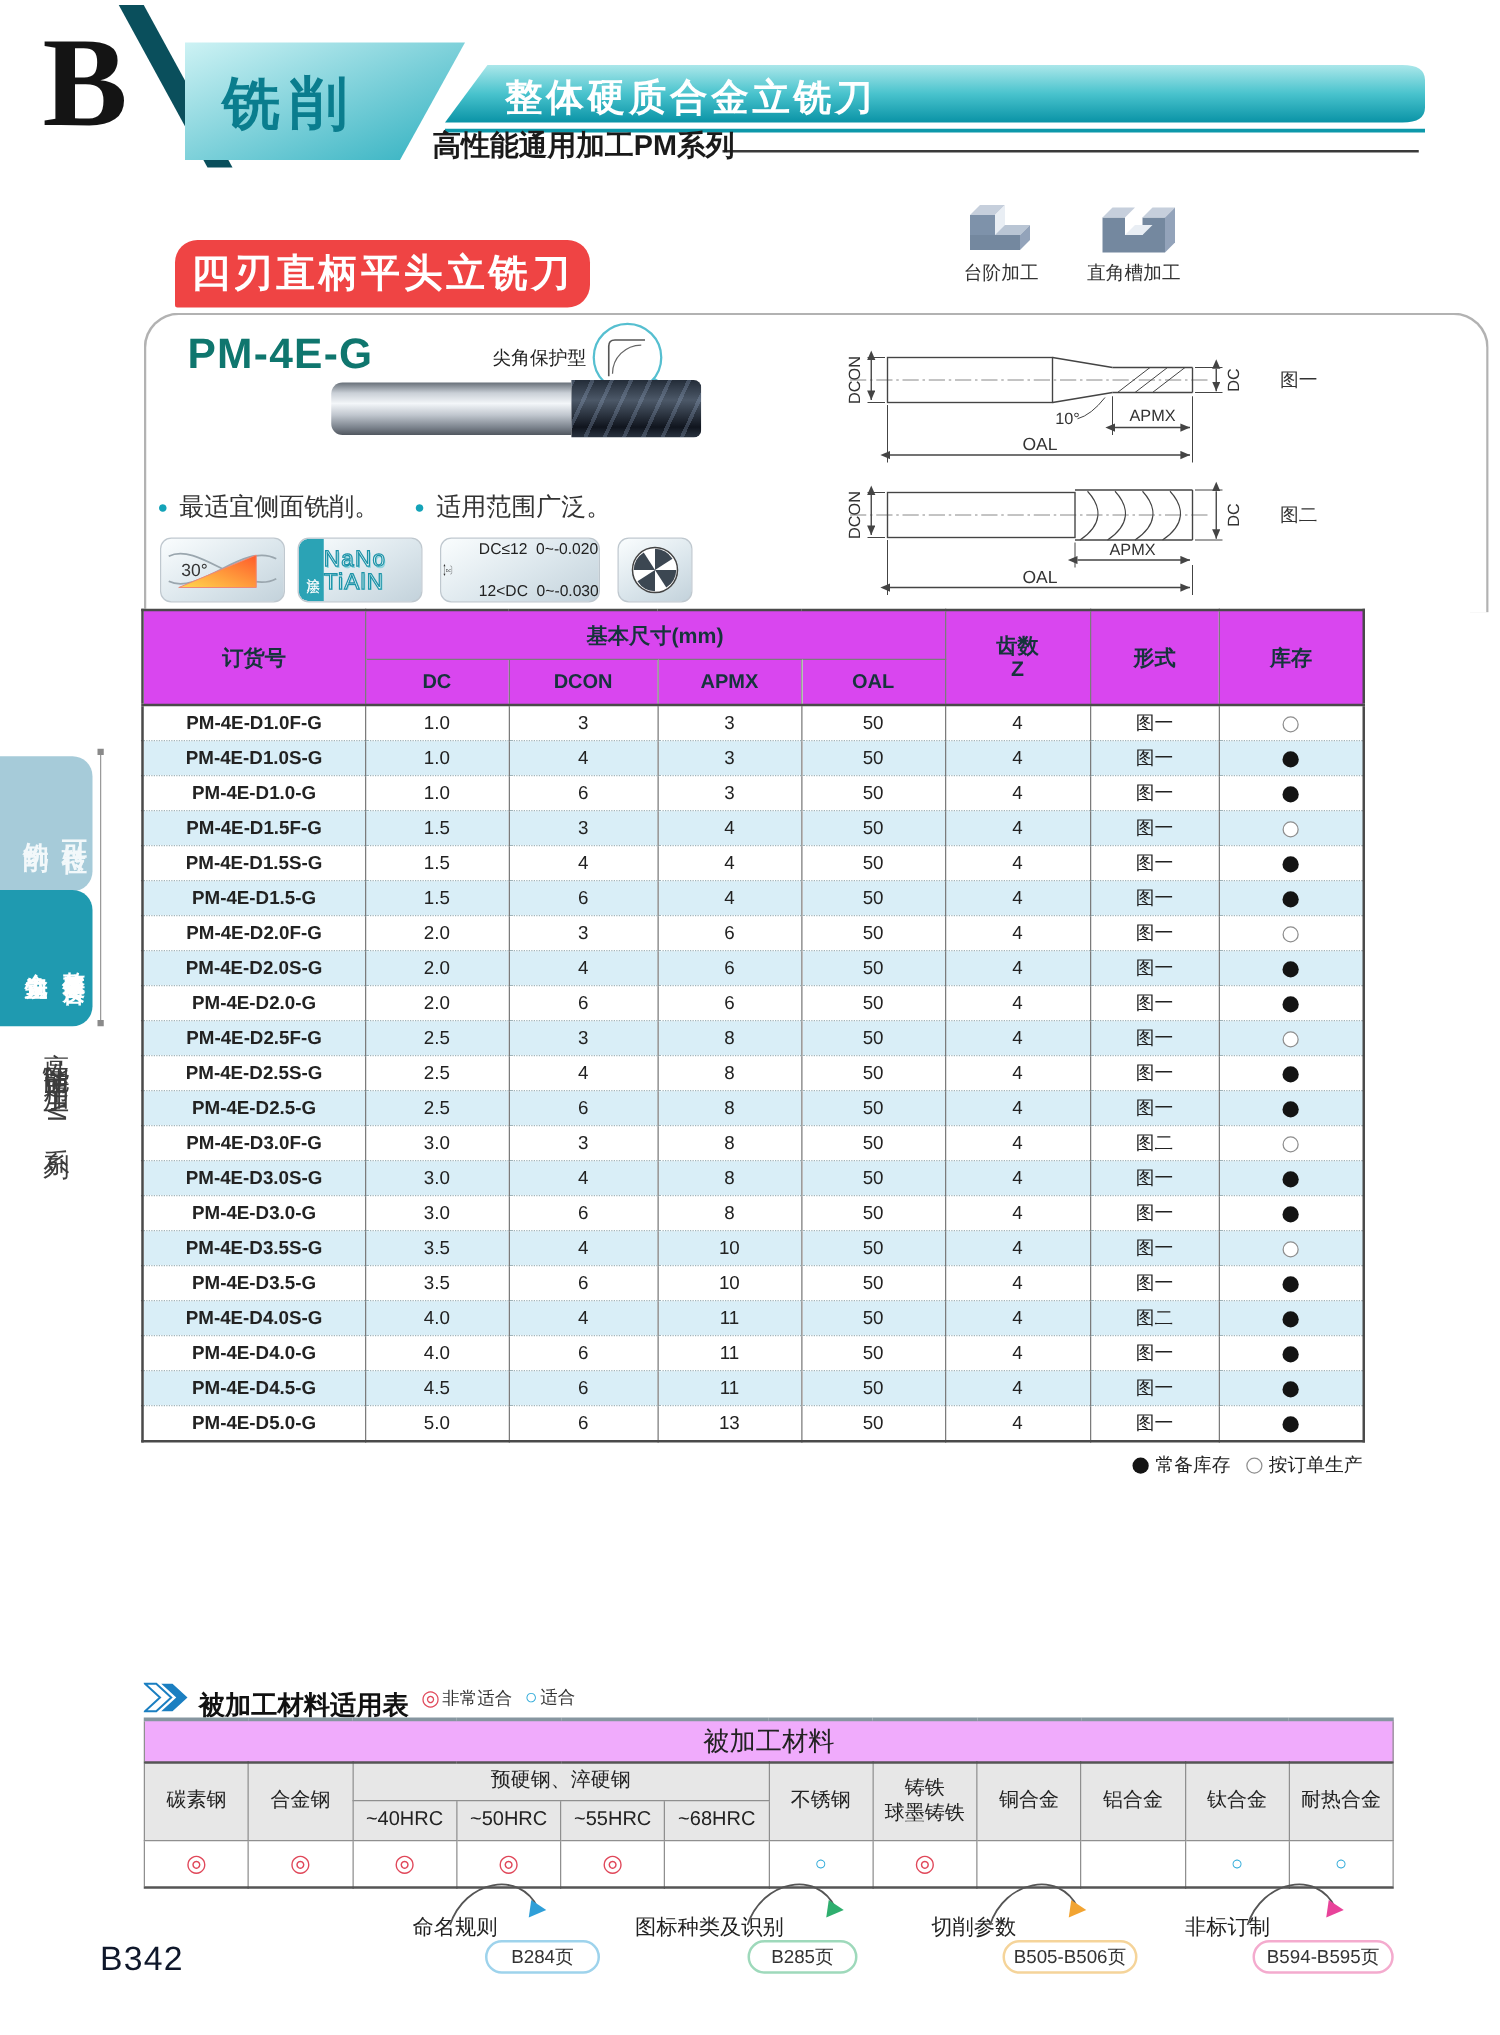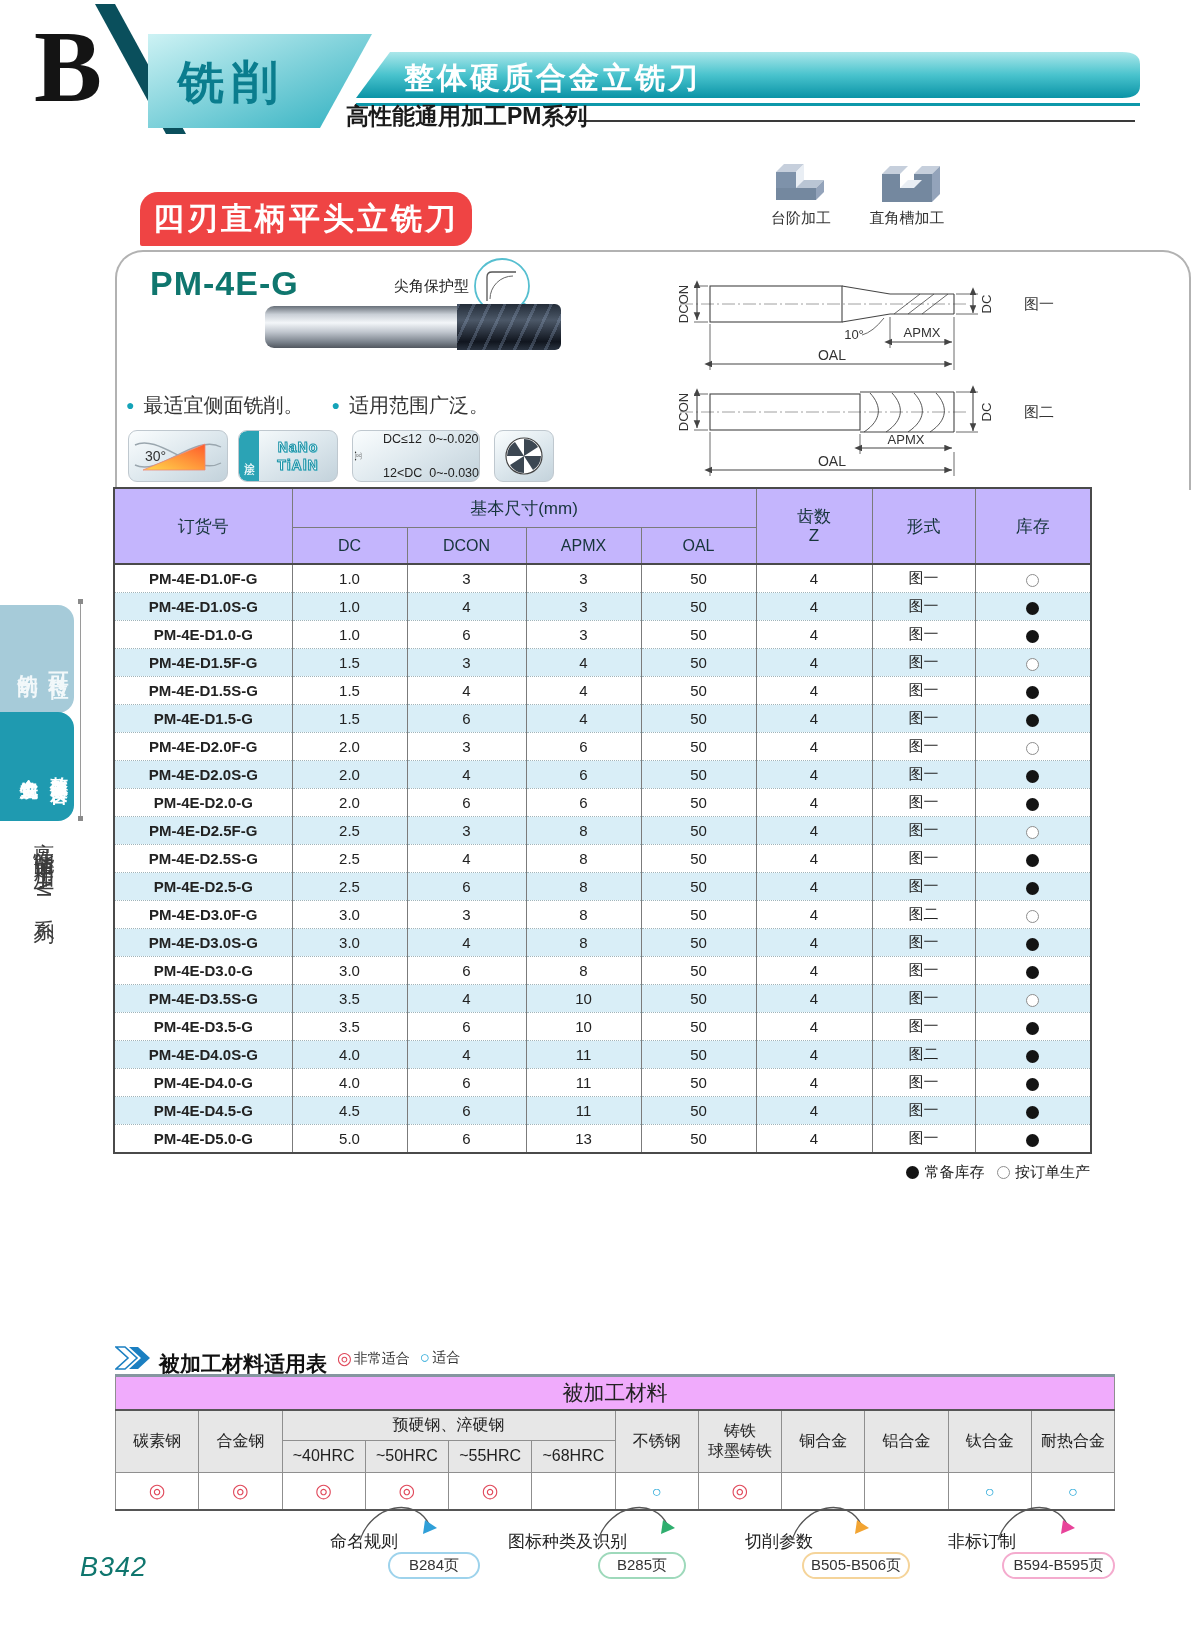--- a/index.html
+++ b/index.html
@@ -40,30 +40,30 @@
   .feats{left:126px;top:392px;display:flex;gap:28px}
   .feat{font-size:20px;color:#333}
   .feat:before{content:"●";color:#14a3b8;font-size:14px;margin-right:9px;vertical-align:2px}
   
   .badge{top:430px;height:52px;border:1px solid #bfc8cf;border-radius:9px;
     background:linear-gradient(150deg,#fafdfe 0%,#dbe6ec 55%,#c3d2db 100%);box-sizing:border-box}
   .b1{left:128px;width:100px}
   .b2{left:238px;width:100px;display:flex;overflow:hidden}
   .b2 .strip{width:20px;background:#2ba3b5;color:#fff;writing-mode:vertical-rl;font-size:11px;
              display:flex;align-items:center;justify-content:center;letter-spacing:2px;border-radius:8px 0 0 8px}
-  .b2 .logo{flex:1;text-align:center;font-weight:700;font-size:14px;line-height:18px;padding-top:7px;
+  .b2 .logo{flex:1;text-align:left;font-weight:400;font-size:18px;line-height:18px;padding-top:7px;
             color:#f4fbfc;-webkit-text-stroke:1px #1d93a8;text-shadow:1px 1px 0 #8fd4de;letter-spacing:1px}
   .b3{left:352px;width:128px;display:flex;align-items:center}
   .b3 .tol{font-size:12.5px;line-height:17px;color:#222;white-space:pre}
   .b4{left:494px;width:60px;display:flex;align-items:center;justify-content:center}
   
   table.spec{border-collapse:collapse;table-layout:fixed;position:absolute;left:113px;top:487px;width:977px;
              border:2px solid #4a4a4a;background:#fff}
   .spec th,.spec td{border-left:1px solid #7b7b7b;text-align:center;padding:0;overflow:hidden}
-  .spec thead th{background:#c4b5fd;font-weight:normal;color:#16343b;font-size:17px}
+  .spec thead th{background:#d946ef;font-weight:bold;color:#16343b;font-size:17px}
   .spec thead tr.h1 th{height:38px}
   .spec thead tr.h2 th{height:35px;font-size:16px;border-top:1px solid #7b7b7b}
   .spec thead{border-bottom:2px solid #4a4a4a}
   .spec thead .two{line-height:19px}
   .spec tbody td{height:27px;font-size:15px;color:#222;border-top:1px dotted #9fb4ba}
   .spec tbody tr:first-child td{border-top:none}
   .spec tbody tr.alt{background:#d9eef7}
   .spec td.ono{font-weight:bold}
   .dot{display:inline-block;vertical-align:middle;border-radius:50%}
   .dot.f{width:13px;height:13px;background:#141414}
@@ -83,21 +83,21 @@
   .mat tr.rt th{background:#f0abfc;font-size:21px;height:30px;border-bottom:2px solid #555}
   .mat tr.rb th,.mat tr.rc th{background:#e7e7e7;font-size:16px;color:#222;line-height:20px}
   .mat tr.rb{height:30px}
   .mat tr.rc{height:32px}
   .mat tr.rd td{height:34px;font-size:19px;background:#fff}
   .mat tr.rd td .r-good{font-size:16px}
   
   .flabel{top:1530px;font-size:17px;color:#222;white-space:nowrap}
   .fpill{top:1552px;height:27px;border-radius:14px;background:#fff;border:2px solid #ccc;
          font-size:15px;color:#333;display:flex;align-items:center;justify-content:center;box-sizing:border-box}
-  .pagenum{left:80px;top:1552px;font-size:27px;font-style:italic;color:#0f766e;letter-spacing:1px}
+  .pagenum{left:80px;top:1552px;font-size:27px;color:#0f172a;letter-spacing:1px}
 </style>
 </head>
 <body>
 
 <div id="page">
 
   <svg class="abs" style="left:0;top:0" width="1200" height="140">
     <defs>
       <linearGradient id="gbar" x1="0" y1="0" x2="0" y2="1">
         <stop offset="0" stop-color="#abe7ea"></stop>

